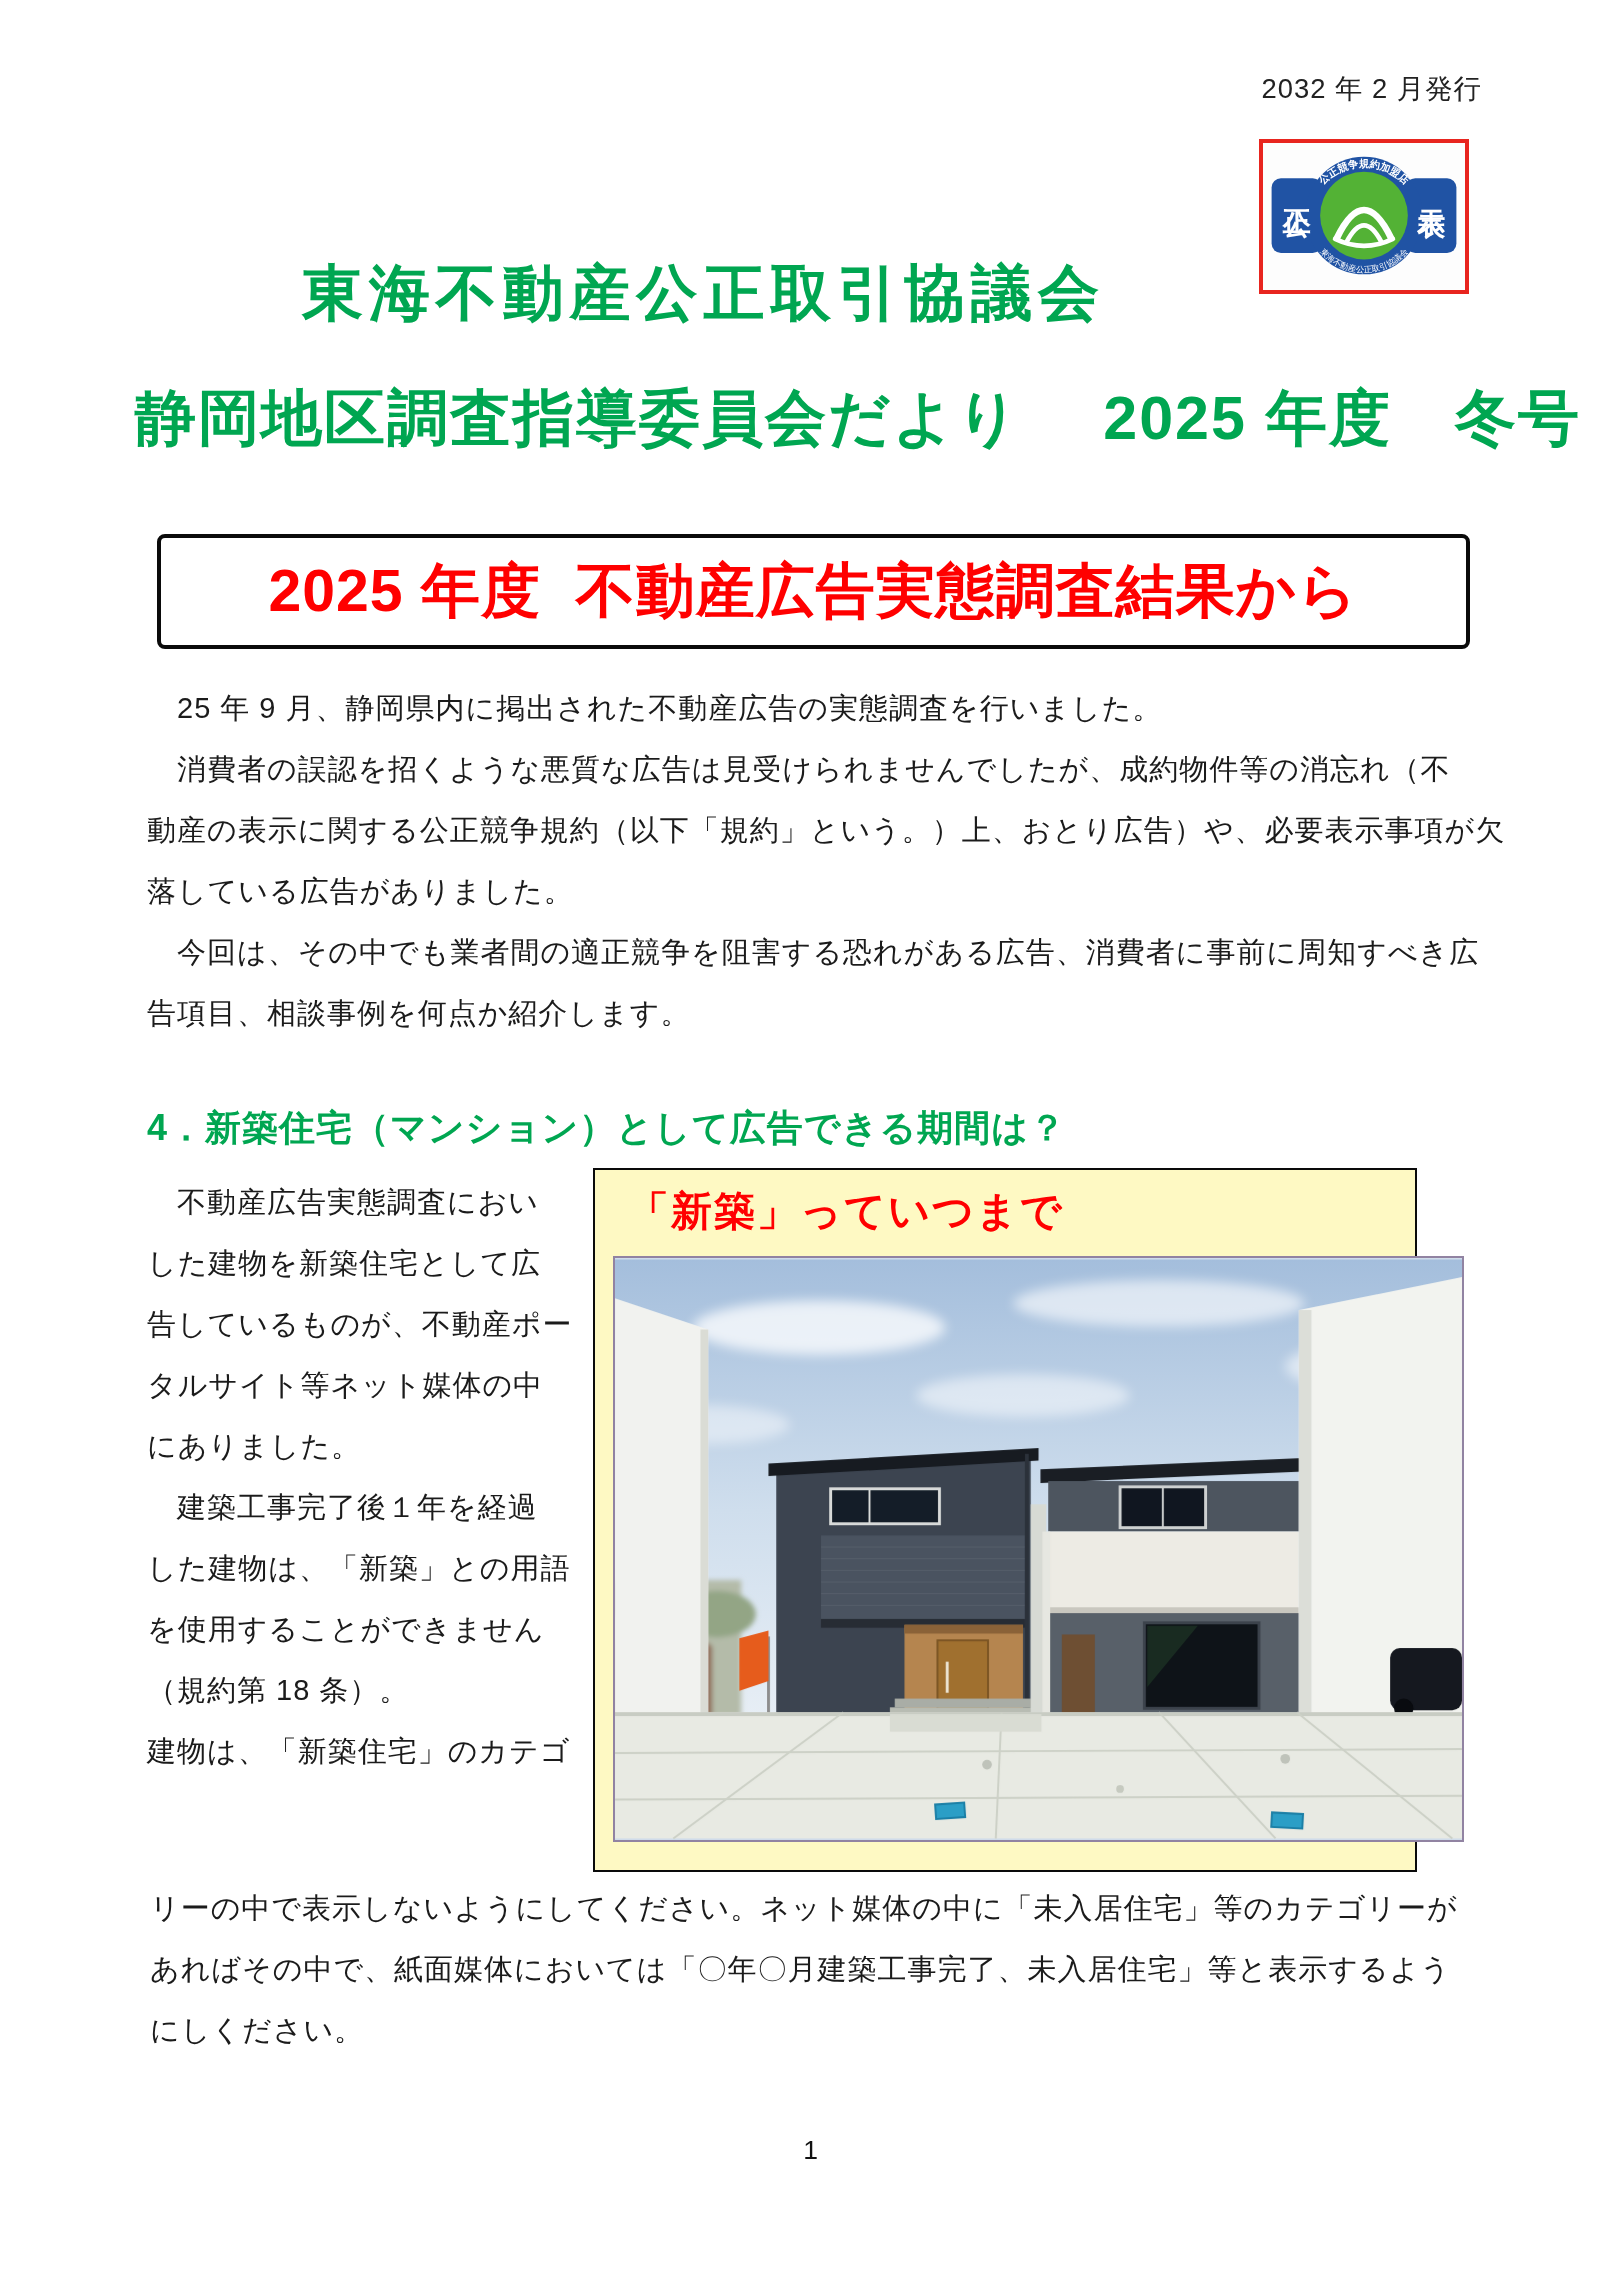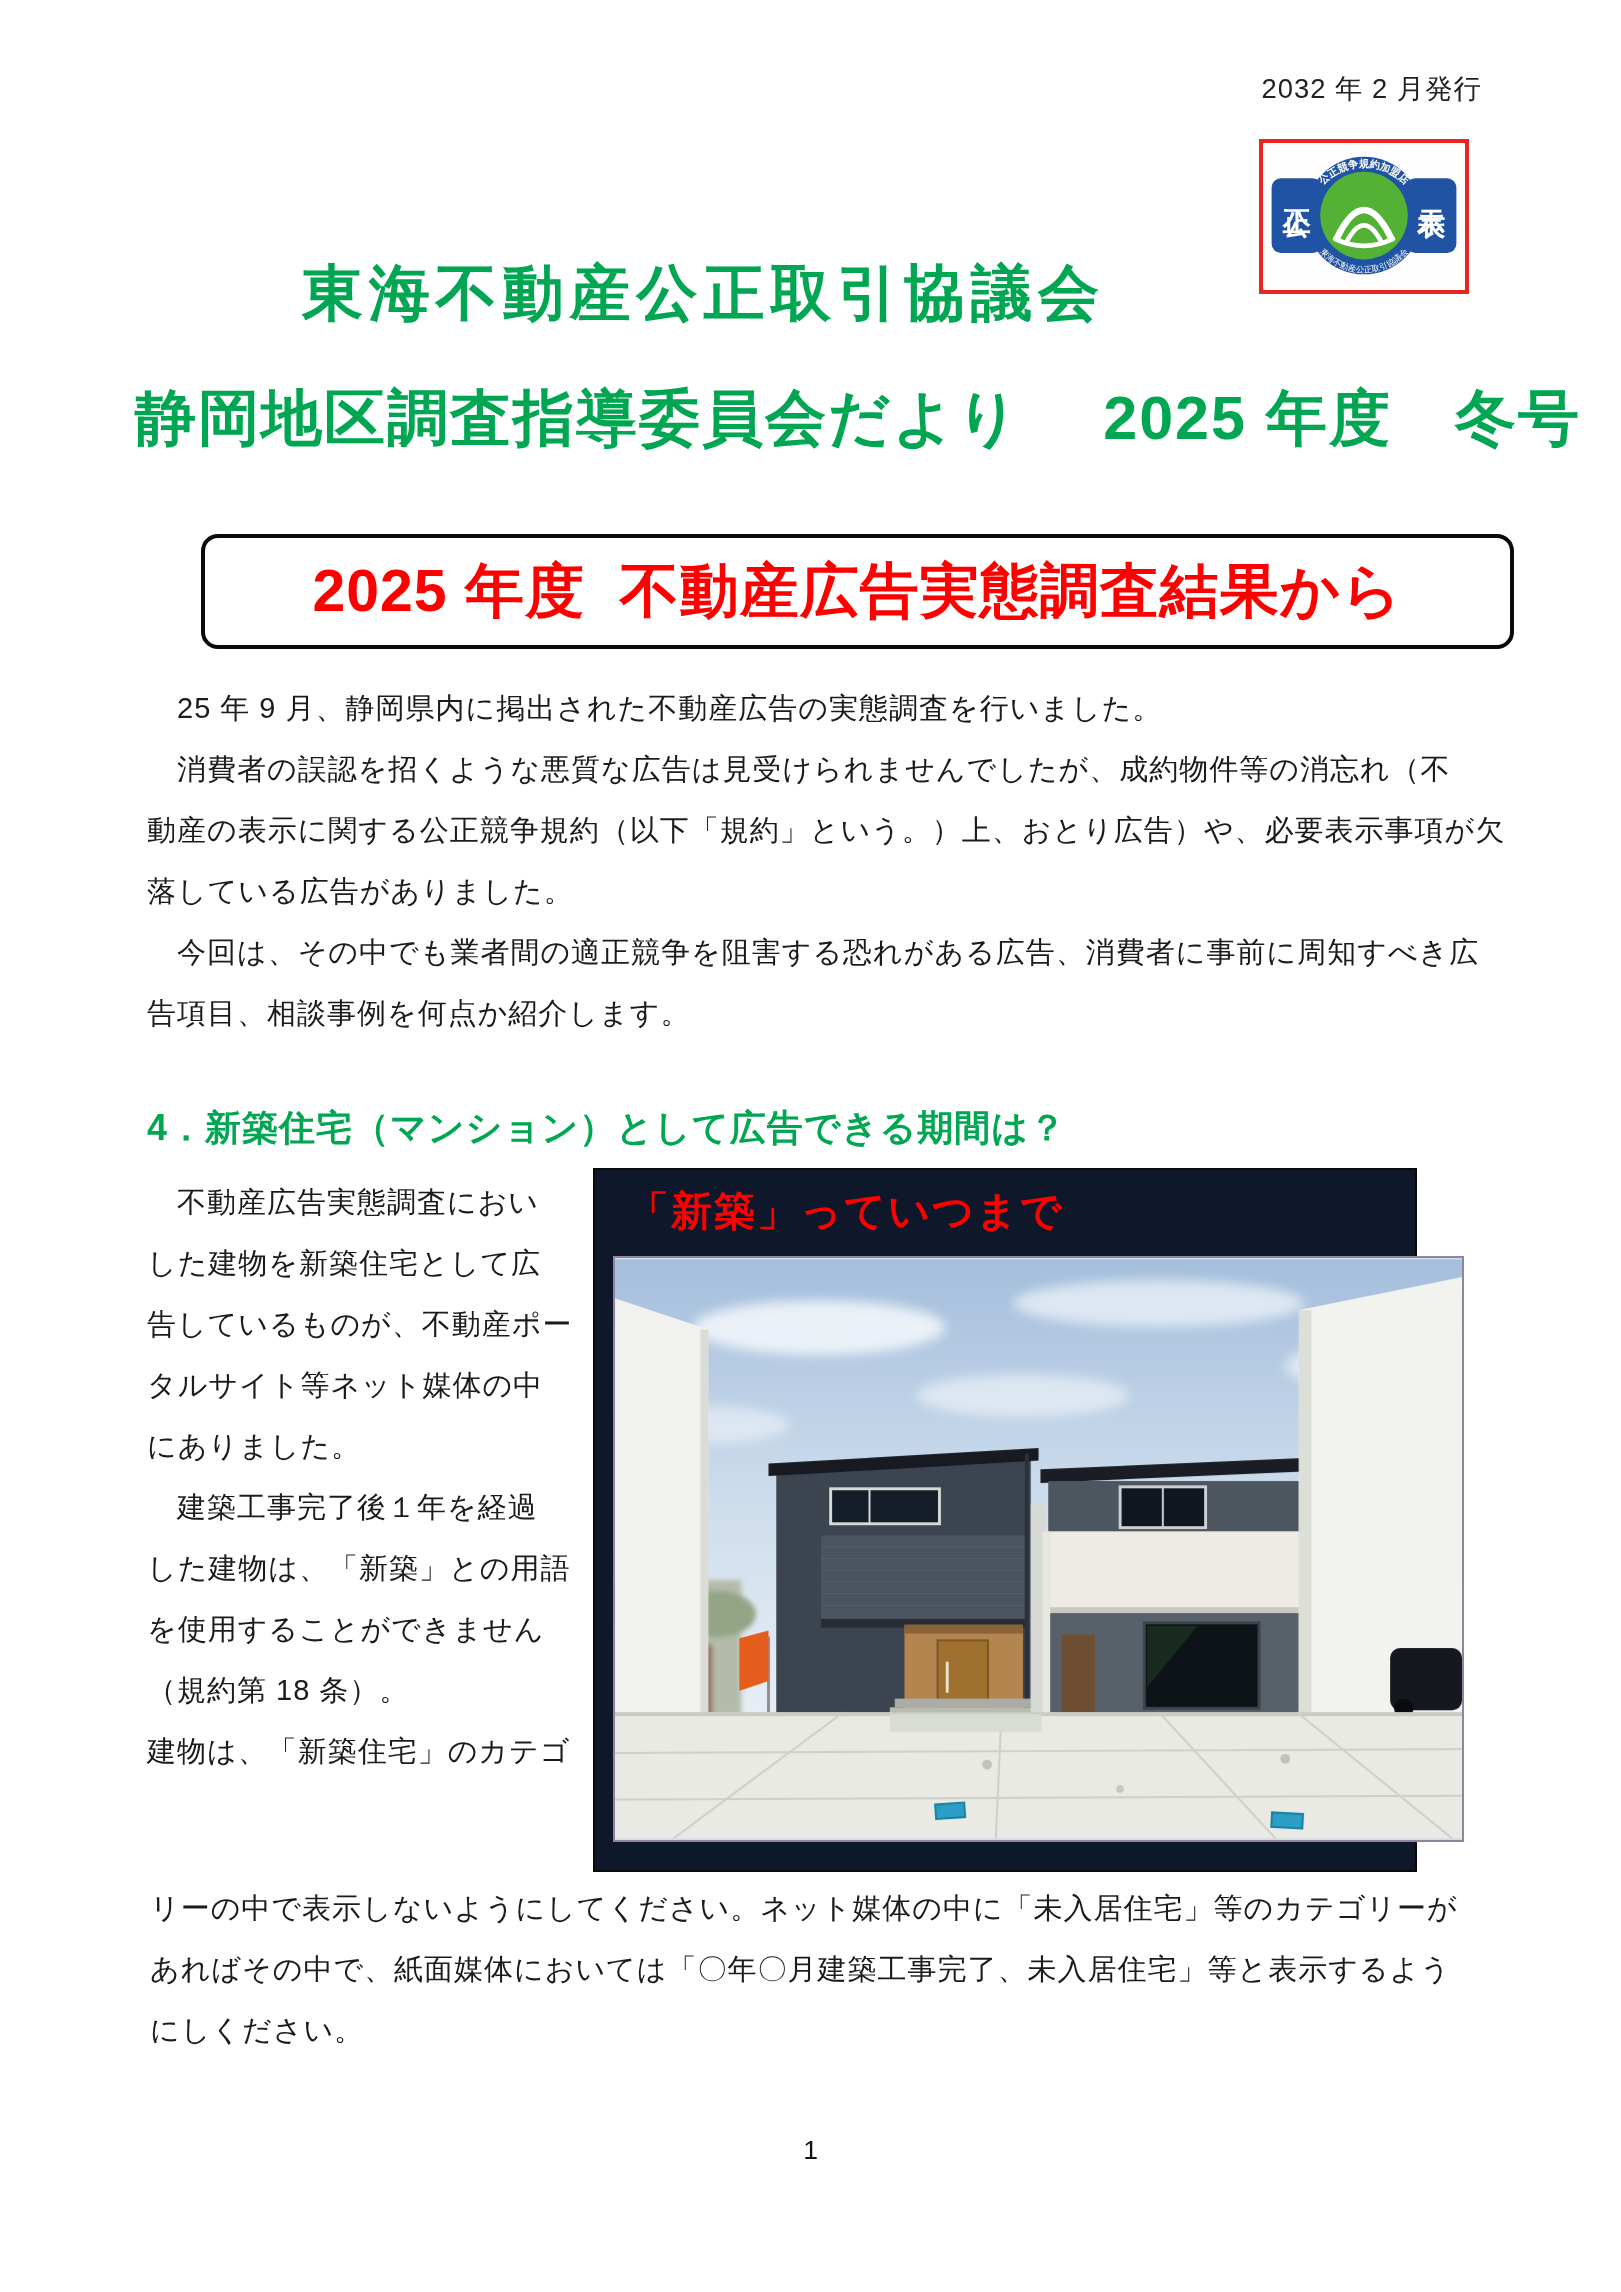--- a/index.html
+++ b/index.html
@@ -34,24 +34,23 @@
   }
   .newsletter-title{
     position:absolute;left:135px;top:378px;
     font-size:61px;font-weight:bold;color:#00a651;
     letter-spacing:2px;white-space:pre;
   }
   
   .banner{
     position:absolute;left:157px;top:534px;
     width:1313px;height:115px;box-sizing:border-box;
-    border:4.9px solid #0a0a0a;border-radius:17px;
+    border:4.9px solid #0a0a0a;border-radius:8px;
     display:flex;align-items:center;justify-content:center;
     background:#ffffff;
-    margin-left:44px;
   }
   .banner-title{
     font-size:59px;font-weight:bold;color:#ff0000;
     letter-spacing:1px;white-space:pre;
   }
   
   .tline{
     white-space:pre;
     font-size:29px;
     height:61px;line-height:61px;
@@ -62,21 +61,21 @@
     position:absolute;left:147px;top:1104px;
     font-size:36px;font-weight:bold;color:#00a651;
     letter-spacing:1px;white-space:pre;
   }
   .left-col{position:absolute;left:147px;top:1172px;width:453px;}
   .bottom-par{position:absolute;left:150px;top:1878px;width:1362px;}
   
   .image-box{
     position:absolute;left:593px;top:1168px;
     width:824px;height:704px;box-sizing:border-box;
-    border:2.9px solid #0a0a0a;background:#0f172a;
+    border:2.9px solid #0a0a0a;background:#fef9c3;
   }
   .photo-caption{
     position:absolute;left:33px;top:13.7px;
     font-size:41px;font-weight:bold;color:#ff0000;
     letter-spacing:2px;white-space:pre;
   }
   .photo-frame{
     position:absolute;left:17.6px;top:86px;
     width:851px;height:586px;box-sizing:border-box;
     border:2px solid #9183a2;

